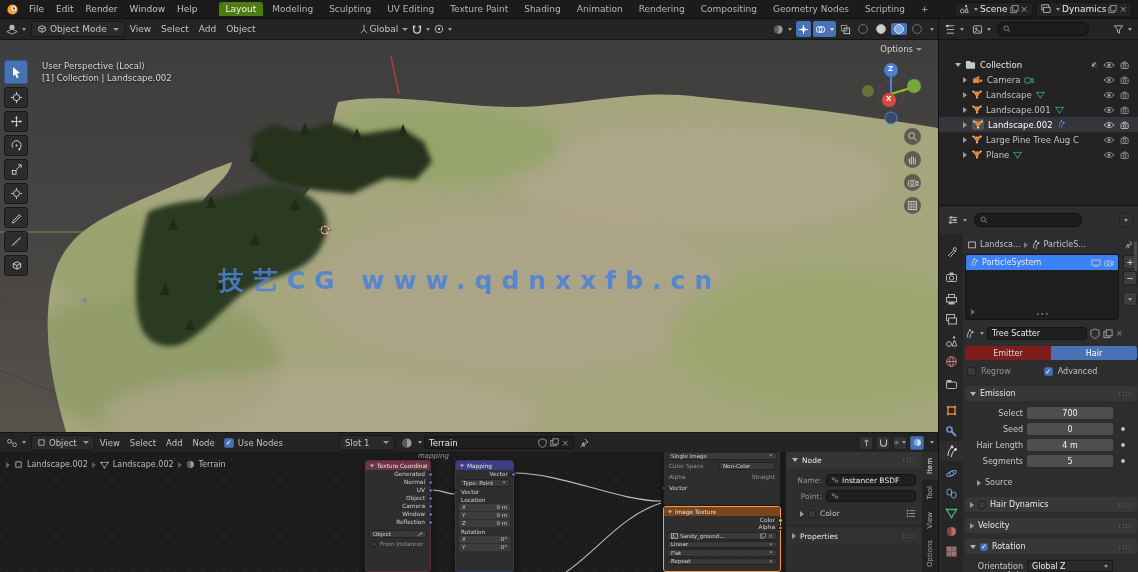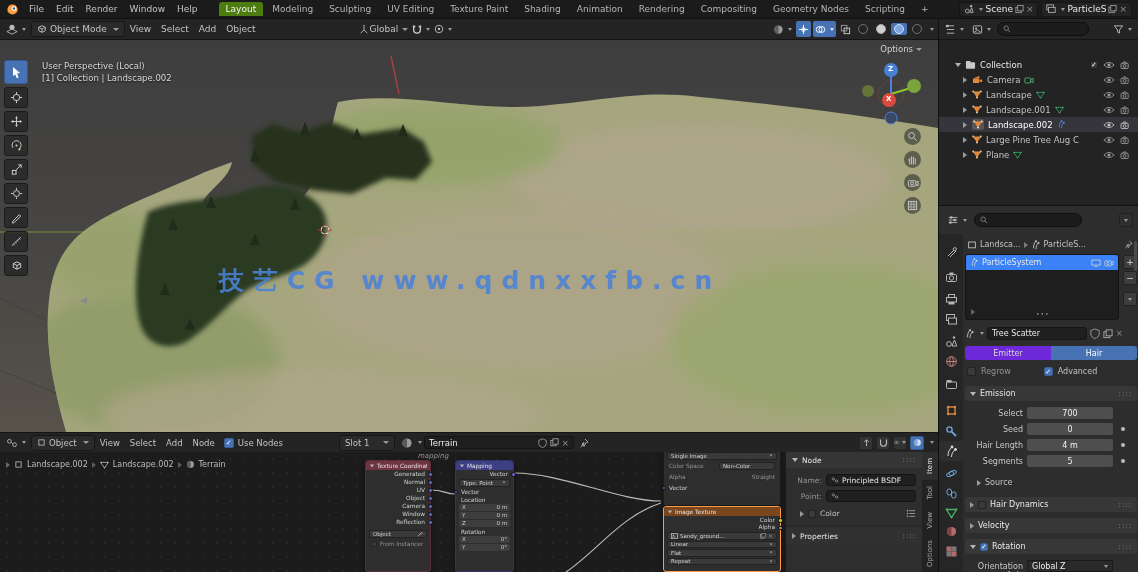--- a/index.html
+++ b/index.html
@@ -61,21 +61,21 @@
 .ptab.selected{background:#2e2e2e;border-radius:3px 0 0 3px}
 #prop-head{position:absolute;left:0;top:0;width:200px;height:28px;display:flex;align-items:center;padding:0 6px;gap:5px}
 #prop-content{position:absolute;left:24px;top:28px;width:176px;bottom:0}
 .prow{position:absolute;left:0;width:176px;display:flex;align-items:center}
 .panel-hdr{position:absolute;left:2px;width:172px;height:15px;background:#373737;border-radius:3px;display:flex;align-items:center;padding:0 5px;gap:4px;color:#d8d8d8}
 .valbox{position:absolute;height:12px;background:#4e4e4e;border-radius:2px;color:#f1f1f1;display:flex;align-items:center;justify-content:center;font-size:8px}
 .vlabel{position:absolute;text-align:right;color:#c9c9c9}
 .keydot{position:absolute;width:4px;height:4px;background:#bdbdbd;border-radius:50%}
 .checkbox{width:9px;height:9px;border-radius:2px;background:#3a3a3a;border:1px solid #222;display:flex;align-items:center;justify-content:center;font-size:7px;color:#fff}
 .checkbox.on{background:#4772b3;border-color:#3a5f98}
-.seg{height:14px;display:flex;align-items:center;justify-content:center;background:#6d28d9;color:#d6d6d6}
+.seg{height:14px;display:flex;align-items:center;justify-content:center;background:#7f1d1d;color:#d6d6d6}
 .seg.on{background:#4772b3;color:#fff}
 .darkfield{background:#1f1f1f;border:1px solid #141414;border-radius:3px;height:13px;display:flex;align-items:center;padding:0 4px;gap:3px}
 .minibtn{width:14px;height:14px;background:#3d3d3d;border:1px solid #222;border-radius:2px;display:flex;align-items:center;justify-content:center;color:#ddd;font-size:9px}
 
 #ne-header{position:absolute;left:0;top:432px;width:938px;height:20px;background:#242424;border-top:1px solid #141414;display:flex;align-items:center;padding:0 4px;font-size:8.5px;white-space:nowrap}
 #ne-canvas{position:absolute;left:0;top:452px;width:938px;height:120px;background:#1c1c1c;
   background-image:radial-gradient(#262626 1px,transparent 1px);background-size:14px 14px;overflow:hidden}
 #ne-breadcrumb{position:absolute;left:6px;top:8px;display:flex;align-items:center;gap:4px;font-size:8px;color:#bdbdbd}
 #frame-label{position:absolute;left:418px;top:0px;font-size:7px;font-style:italic;color:#9a9a9a}
 .node{position:absolute;background:rgba(48,48,48,.97);border:1px solid #1c1c1c;border-radius:3px;box-shadow:0 2px 5px rgba(0,0,0,.5);font-size:5.8px;color:#cfcfcf}
@@ -138,21 +138,21 @@
             <rect x="3" y="0.5" width="6" height="6" fill="#232323" stroke="#999"></rect>
           </svg>
         <span class="dim">×</span>
       </div>
       <div class="widget">
         <svg width="10" height="10" viewBox="0 0 12 12">
             <rect x="1" y="1" width="8" height="6" fill="none" stroke="#bbb"></rect>
             <rect x="3" y="4" width="8" height="6" fill="#232323" stroke="#bbb"></rect>
           </svg>
         <span class="chv s"></span>
-        <span class="bright">ParticleS</span>
+        <span class="bright">Dynamics</span>
         <svg width="9" height="9" viewBox="0 0 10 10">
             <rect x="1" y="2.5" width="6" height="6" fill="none" stroke="#999"></rect>
             <rect x="3" y="0.5" width="6" height="6" fill="#232323" stroke="#999"></rect>
           </svg>
         <span class="dim">×</span>
       </div>
     </div>
   </div>
 
   <div id="vp-header" class="hdr">
@@ -1178,21 +1178,21 @@
         <span class="dim" style="margin-left:auto;font-size:7px;letter-spacing:1px">::::</span>
       </div>
       <div class="flex" style="margin:6px 6px 0 6px;gap:4px">
         <span class="dim" style="width:30px;text-align:right">Name:</span>
         <div class="darkfield" style="flex:1;height:12px">
           <svg width="8" height="8" viewBox="0 0 14 14">
               <circle cx="4" cy="5" r="2" fill="none" stroke="#bbb"></circle>
               <circle cx="10" cy="9" r="2" fill="none" stroke="#bbb"></circle>
               <path d="M6 6 L8 8" stroke="#bbb"></path>
             </svg>
-          <span class="bright">Principled BSDF</span>
+          <span class="bright">Instancer BSDF</span>
         </div>
       </div>
       <div class="flex" style="margin:4px 6px 0 6px;gap:4px">
         <span class="dim" style="width:30px;text-align:right">Point:</span>
         <div class="darkfield" style="flex:1;height:12px">
           <svg width="8" height="8" viewBox="0 0 14 14">
               <circle cx="4" cy="5" r="2" fill="none" stroke="#bbb"></circle>
               <circle cx="10" cy="9" r="2" fill="none" stroke="#bbb"></circle>
               <path d="M6 6 L8 8" stroke="#bbb"></path>
             </svg>

